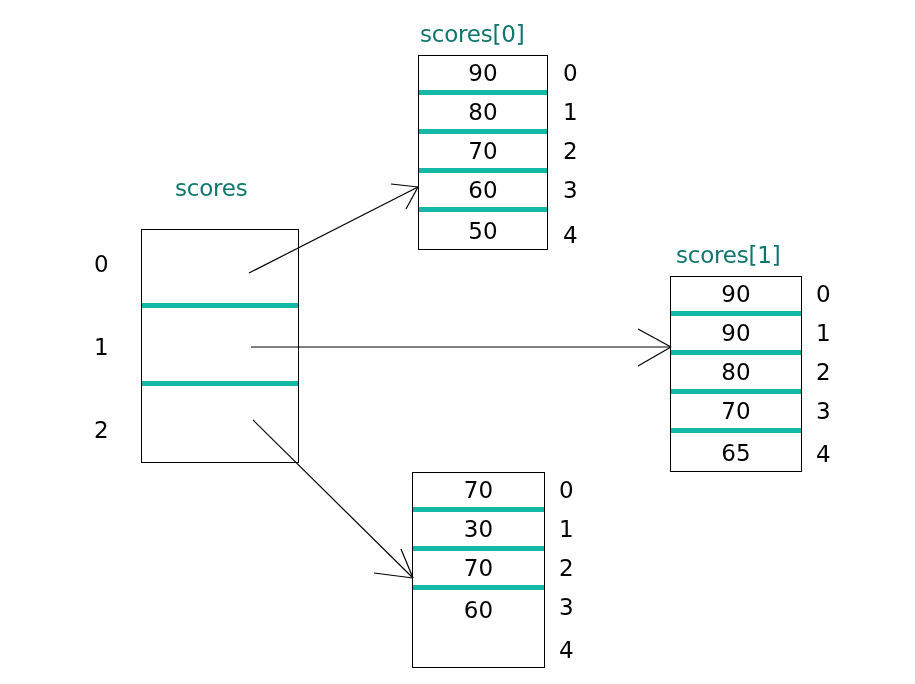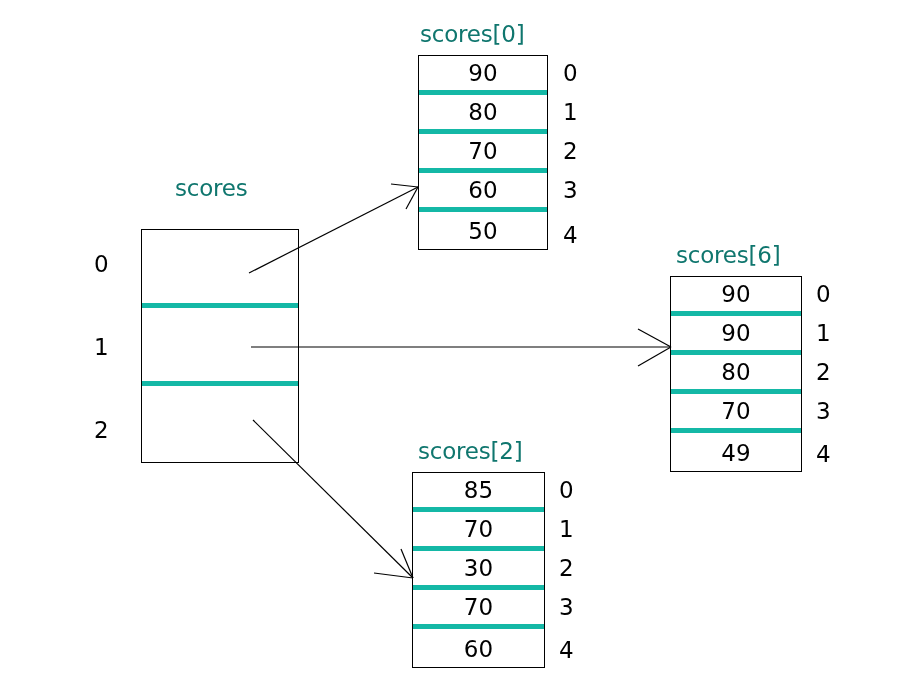--- a/index.html
+++ b/index.html
@@ -85,40 +85,38 @@
     <div class="array-cell" style="height:39px;">60</div>
     <div class="array-cell" style="height:39px;">50</div>
   </div>
 
   <div class="idx-label" style="left:563px; top:62px;">0</div>
   <div class="idx-label" style="left:563px; top:101px;">1</div>
   <div class="idx-label" style="left:563px; top:140px;">2</div>
   <div class="idx-label" style="left:563px; top:179px;">3</div>
   <div class="idx-label" style="left:563px; top:224px;">4</div>
 
-  <div class="array-title" style="left:676px; top:241px;">scores[6]</div>
+  <div class="array-title" style="left:676px; top:241px;">scores[1]</div>
 
   <div class="array-box" style="left:670px; top:276px; width:132px; height:196px;">
     <div class="array-cell" style="height:39px;">90</div>
     <div class="array-cell" style="height:39px;">90</div>
     <div class="array-cell" style="height:39px;">80</div>
     <div class="array-cell" style="height:39px;">70</div>
-    <div class="array-cell" style="height:40px;">49</div>
+    <div class="array-cell" style="height:40px;">65</div>
   </div>
 
   <div class="idx-label" style="left:816px; top:283px;">0</div>
   <div class="idx-label" style="left:816px; top:322px;">1</div>
   <div class="idx-label" style="left:816px; top:361px;">2</div>
   <div class="idx-label" style="left:816px; top:400px;">3</div>
   <div class="idx-label" style="left:816px; top:443px;">4</div>
 
-  <div class="array-title" style="left:418px; top:437px;">scores[2]</div>
 
   <div class="array-box" style="left:412px; top:472px; width:133px; height:196px;">
-    <div class="array-cell" style="height:39px;">85</div>
     <div class="array-cell" style="height:39px;">70</div>
     <div class="array-cell" style="height:39px;">30</div>
     <div class="array-cell" style="height:39px;">70</div>
     <div class="array-cell" style="height:40px;">60</div>
   </div>
 
   <div class="idx-label" style="left:559px; top:479px;">0</div>
   <div class="idx-label" style="left:559px; top:518px;">1</div>
   <div class="idx-label" style="left:559px; top:557px;">2</div>
   <div class="idx-label" style="left:559px; top:596px;">3</div>

